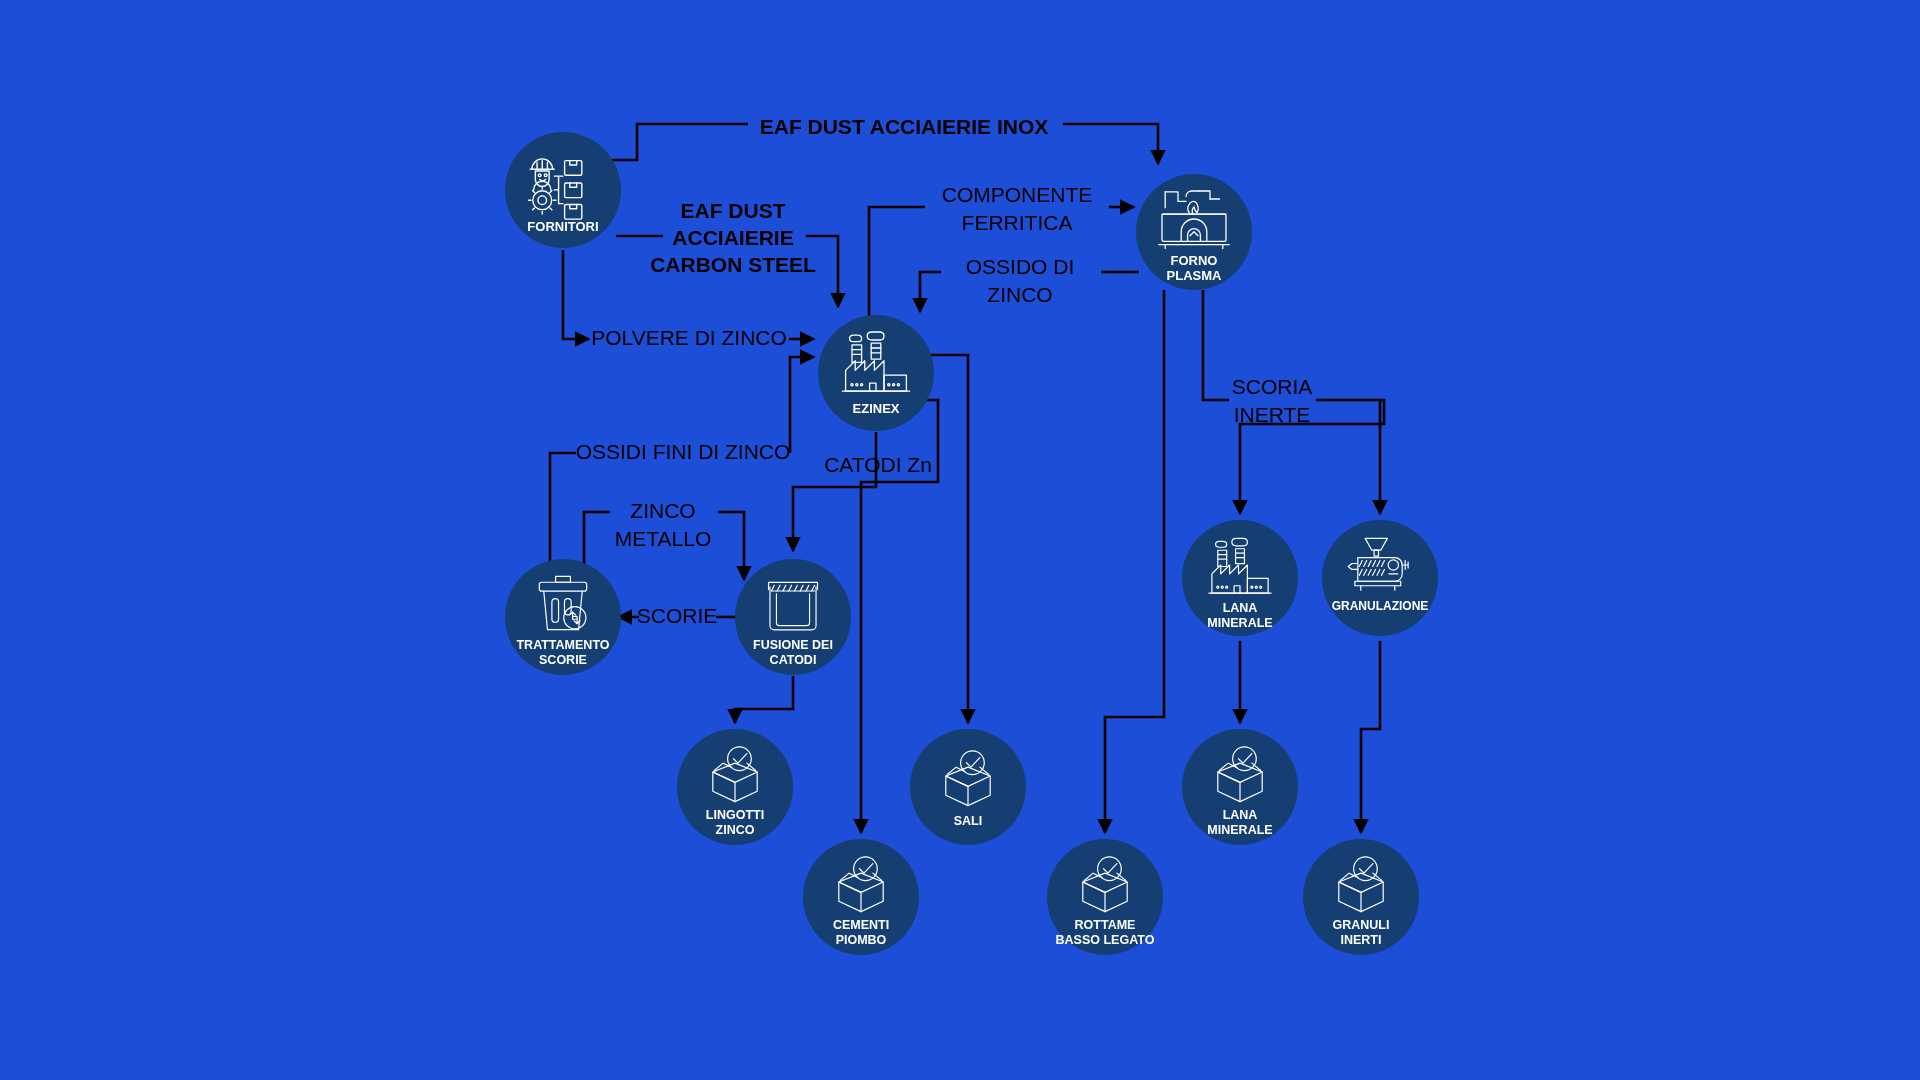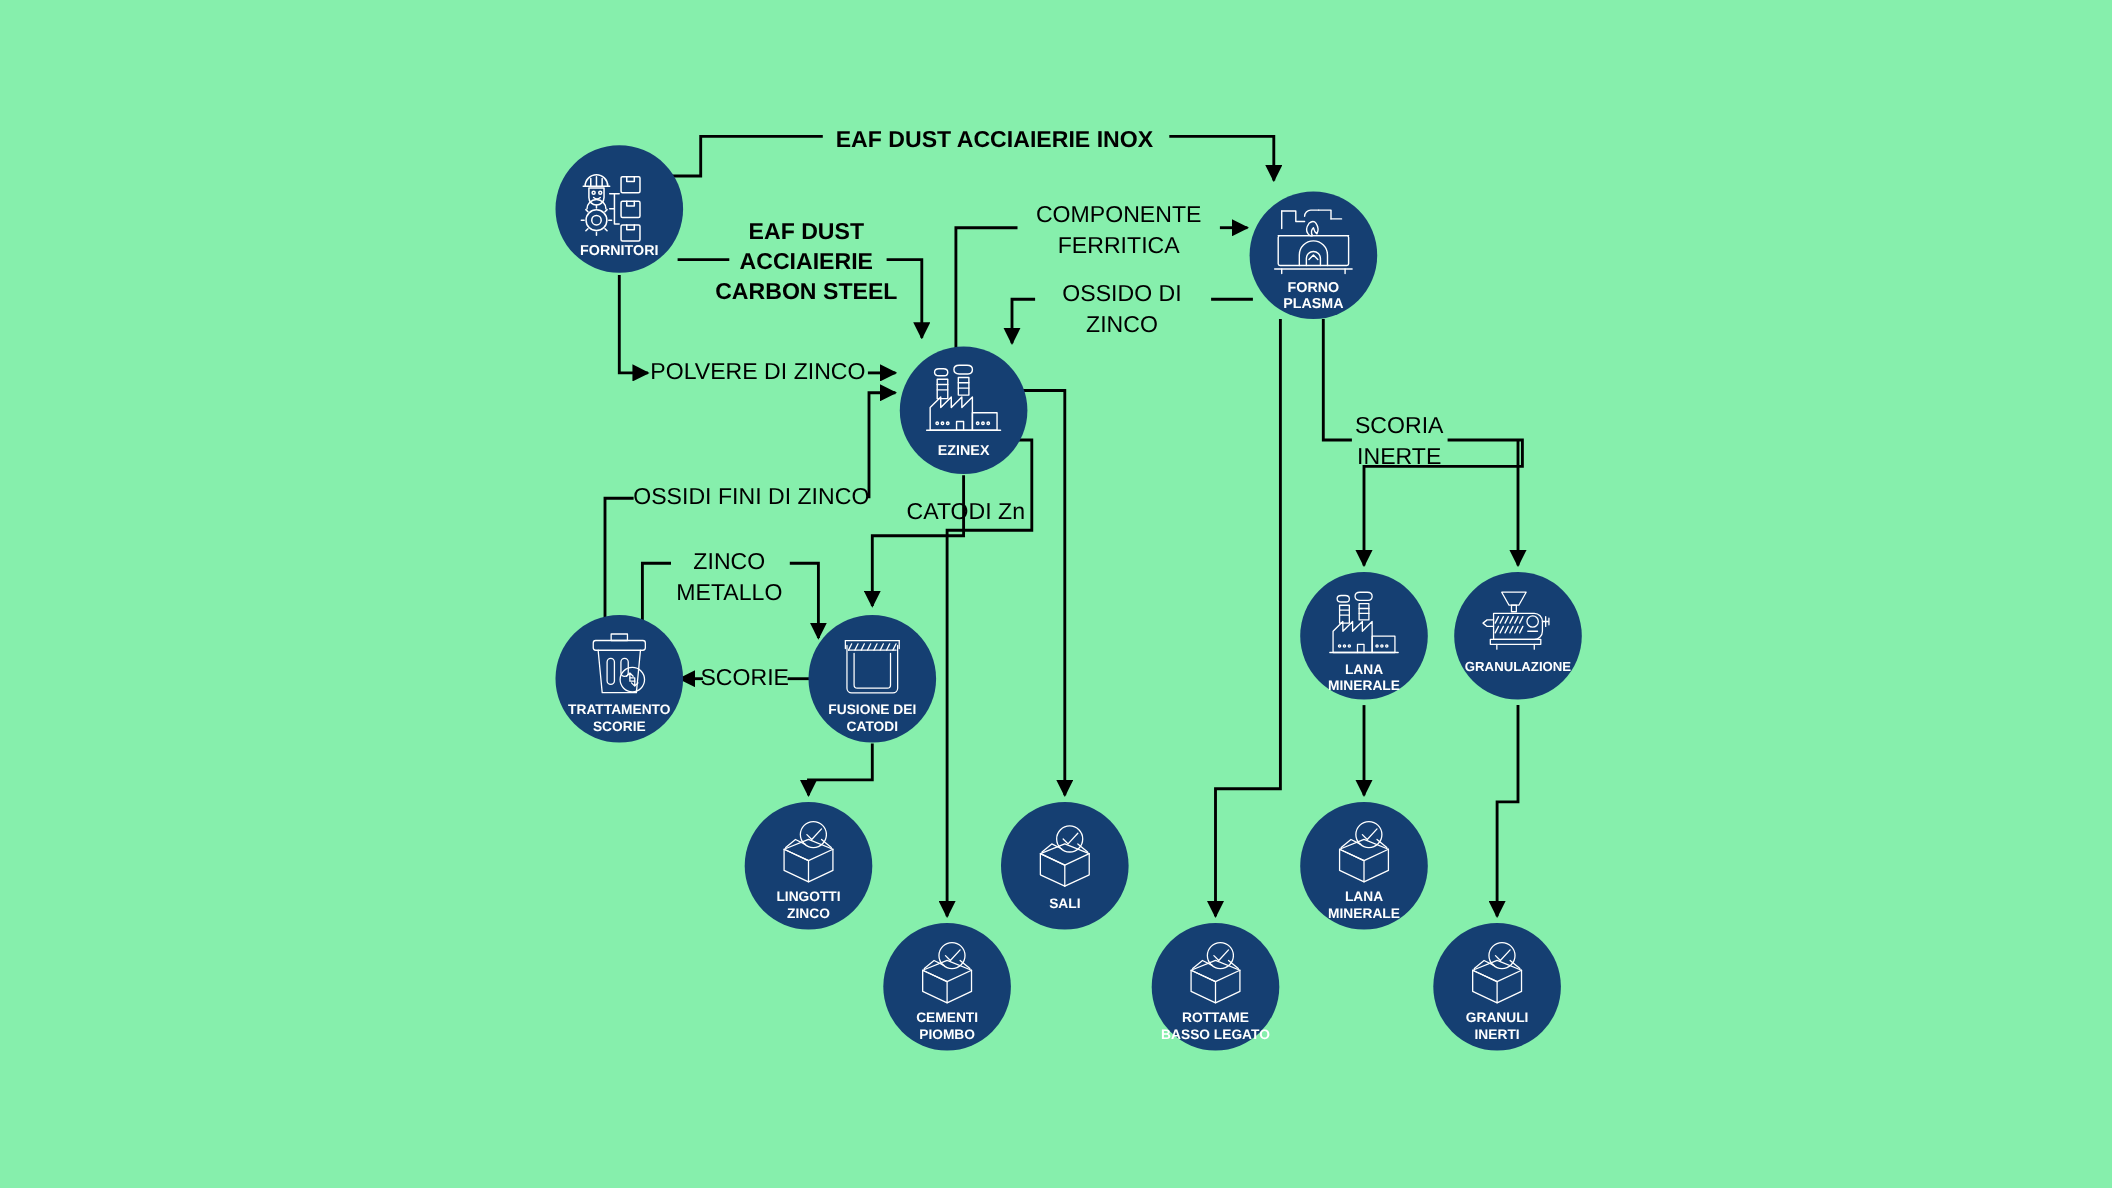--- a/index.html
+++ b/index.html
@@ -10,21 +10,21 @@
   body {
     width: 1920px;
     height: 1080px;
     font-family: "Liberation Sans", sans-serif;
     overflow: hidden;
   }
   #diagram-root {
     position: relative;
     width: 1920px;
     height: 1080px;
-    background: #86efac;
+    background: #1d4ed8;
     text-align: center;
   }
   svg#flow {
     position: absolute;
     left: 0;
     top: 0;
     width: 1920px;
     height: 1080px;
   }
   .node-circle {

